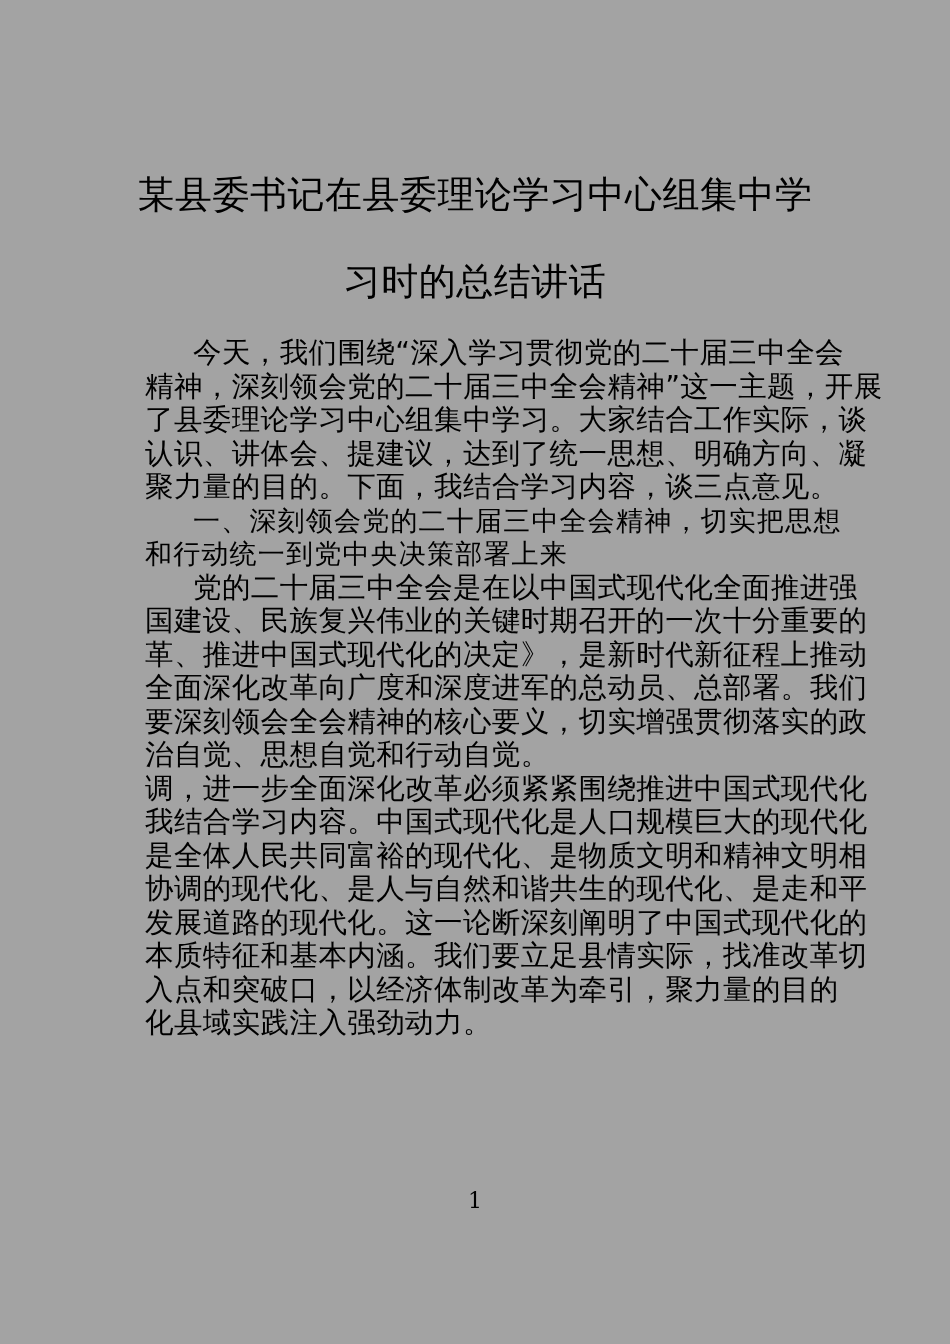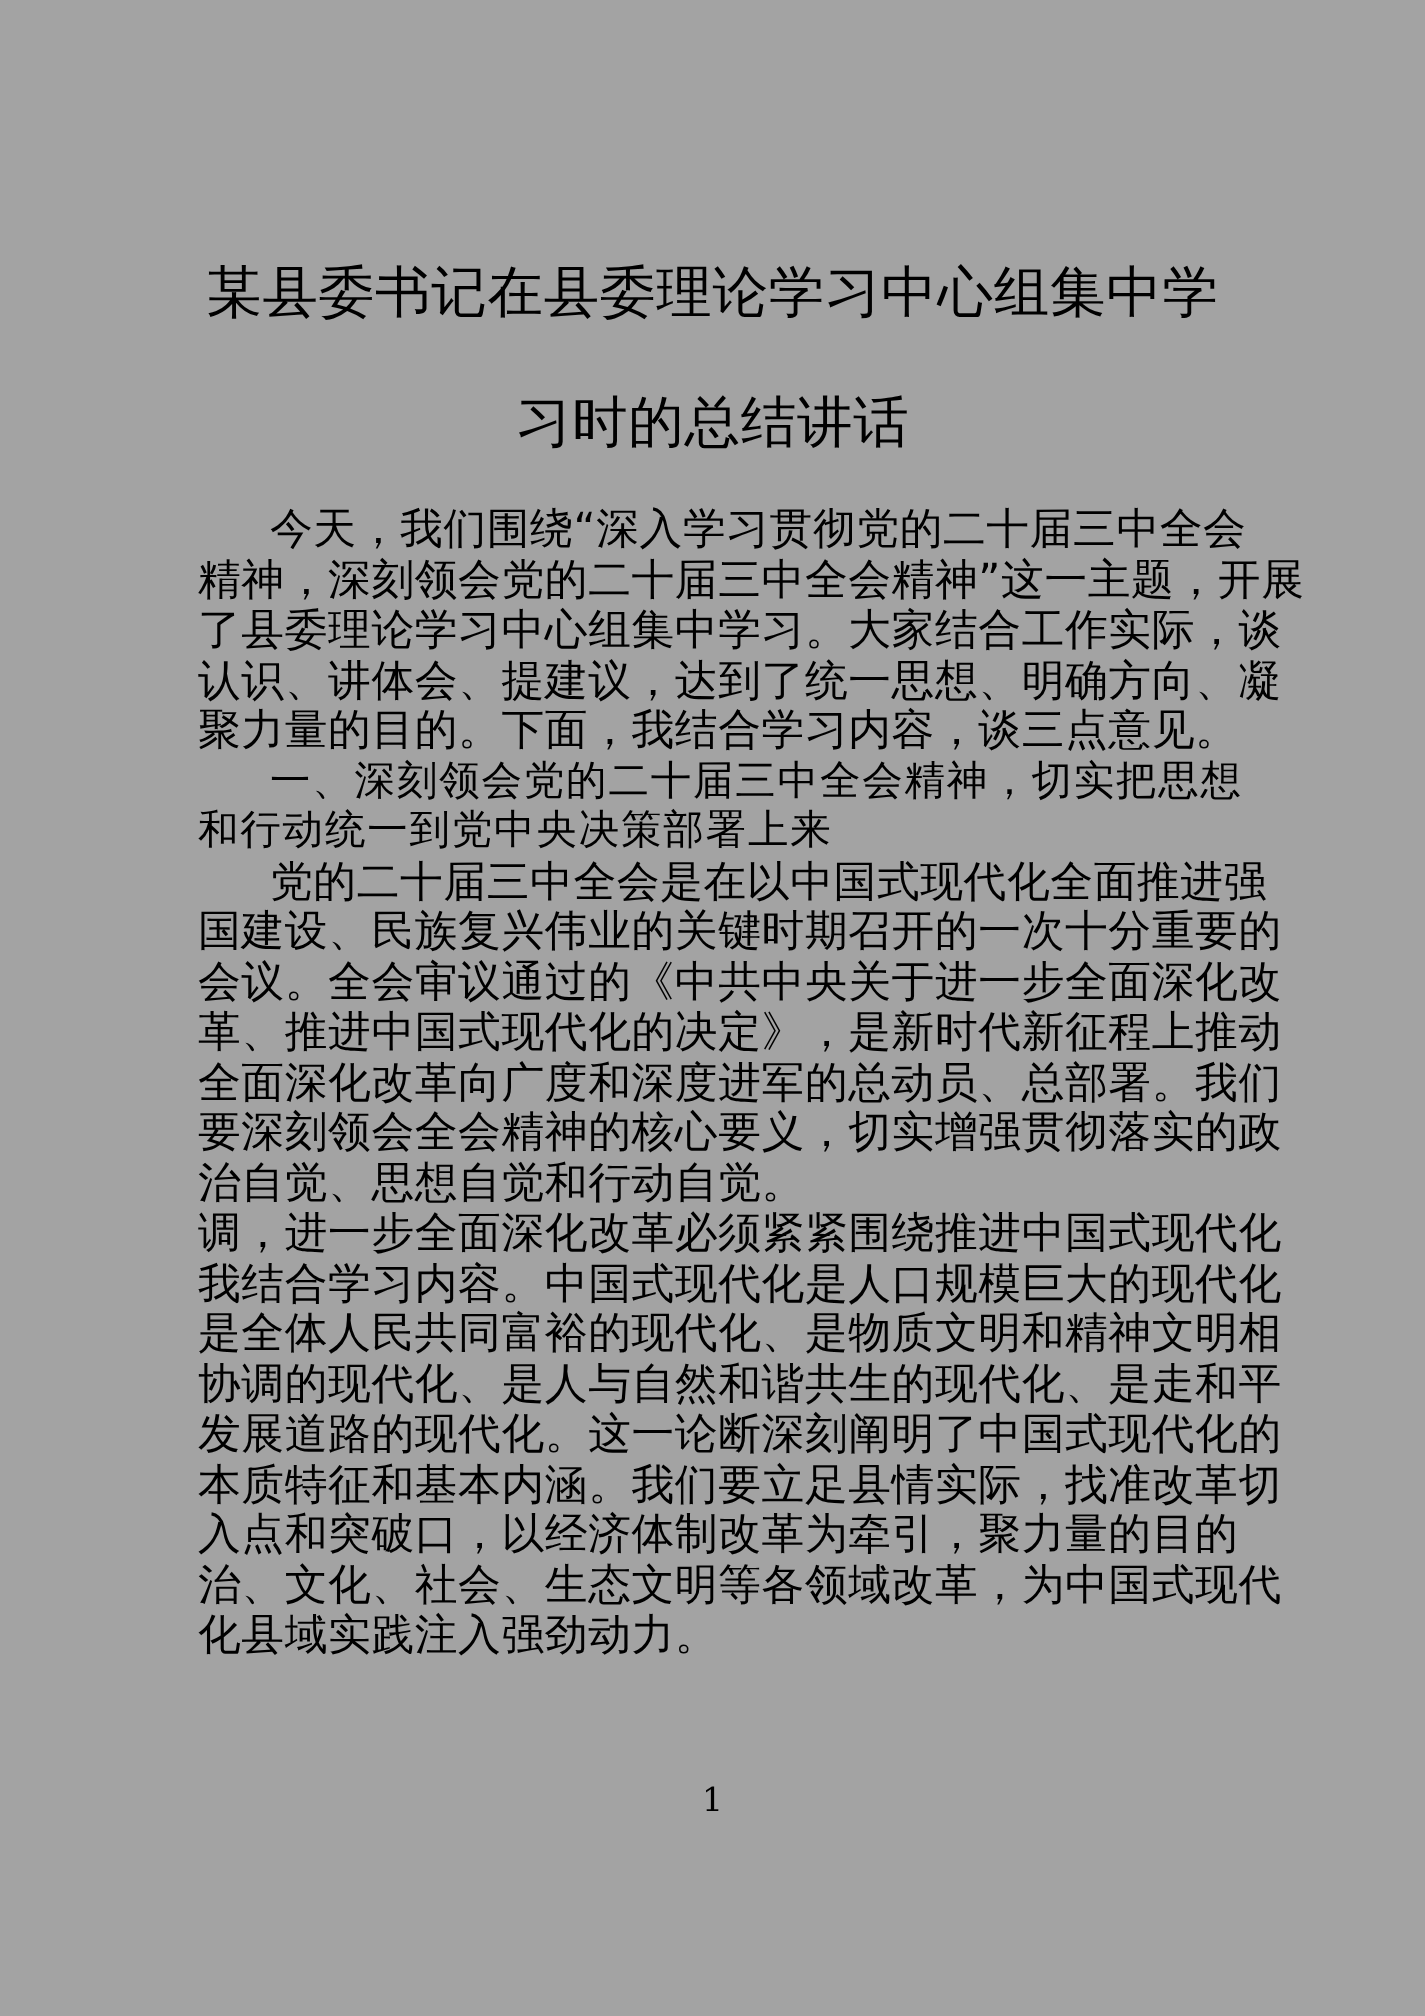--- a/index.html
+++ b/index.html
@@ -30,21 +30,21 @@
       font-size: 37px;
       line-height: 40px;
       white-space: nowrap;
       letter-spacing: 0.5px;
     }
     .title-1 { top: 175px; }
     .title-2 { top: 262px; }
 
     .body-text {
       position: absolute;
-      left: 132px;
+      left: 145px;
       width: 662px;
       top: 336px;
     }
     .line {
       height: 33.5px;
       line-height: 33.5px;
       font-size: 28.5px;
       white-space: nowrap;
       letter-spacing: 0.4px;
       text-align: justify;
@@ -90,35 +90,33 @@
     </div>
 
     <div>
       <div class="line indent heading">一、深刻领会党的二十届三中全会精神，切实把思想</div>
       <div class="line heading last">和行动统一到党中央决策部署上来</div>
     </div>
 
     <div>
       <div class="line indent">党的二十届三中全会是在以中国式现代化全面推进强</div>
       <div class="line">国建设、民族复兴伟业的关键时期召开的一次十分重要的</div>
-      <div class="line">会议。全会审议通过的《中共中央关于进一步全面深化改</div>
       <div class="line">革、推进中国式现代化的决定》，是新时代新征程上推动</div>
       <div class="line">全面深化改革向广度和深度进军的总动员、总部署。我们</div>
       <div class="line">要深刻领会全会精神的核心要义，切实增强贯彻落实的政</div>
       <div class="line last">治自觉、思想自觉和行动自觉。</div>
     </div>
 
     <div>
       <div class="line">调，进一步全面深化改革必须紧紧围绕推进中国式现代化</div>
       <div class="line">我结合学习内容。中国式现代化是人口规模巨大的现代化</div>
       <div class="line">是全体人民共同富裕的现代化、是物质文明和精神文明相</div>
       <div class="line">协调的现代化、是人与自然和谐共生的现代化、是走和平</div>
       <div class="line">发展道路的现代化。这一论断深刻阐明了中国式现代化的</div>
       <div class="line">本质特征和基本内涵。我们要立足县情实际，找准改革切</div>
       <div class="line">入点和突破口，以经济体制改革为牵引，聚力量的目的</div>
-      <div class="line">治、文化、社会、生态文明等各领域改革，为中国式现代</div>
       <div class="line last">化县域实践注入强劲动力。</div>
     </div>
 
   </div>
 
   <div class="page-number">1</div>
 </div>
 
 </body></html>

